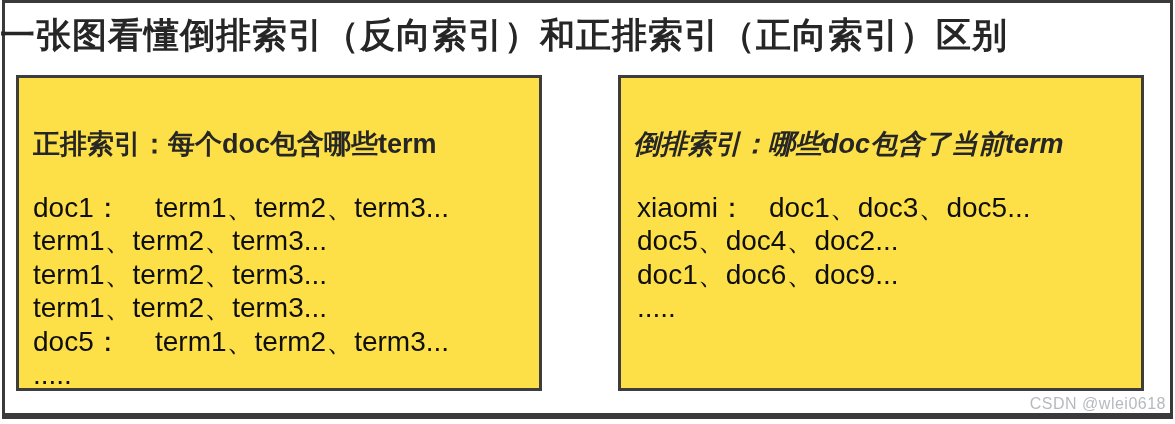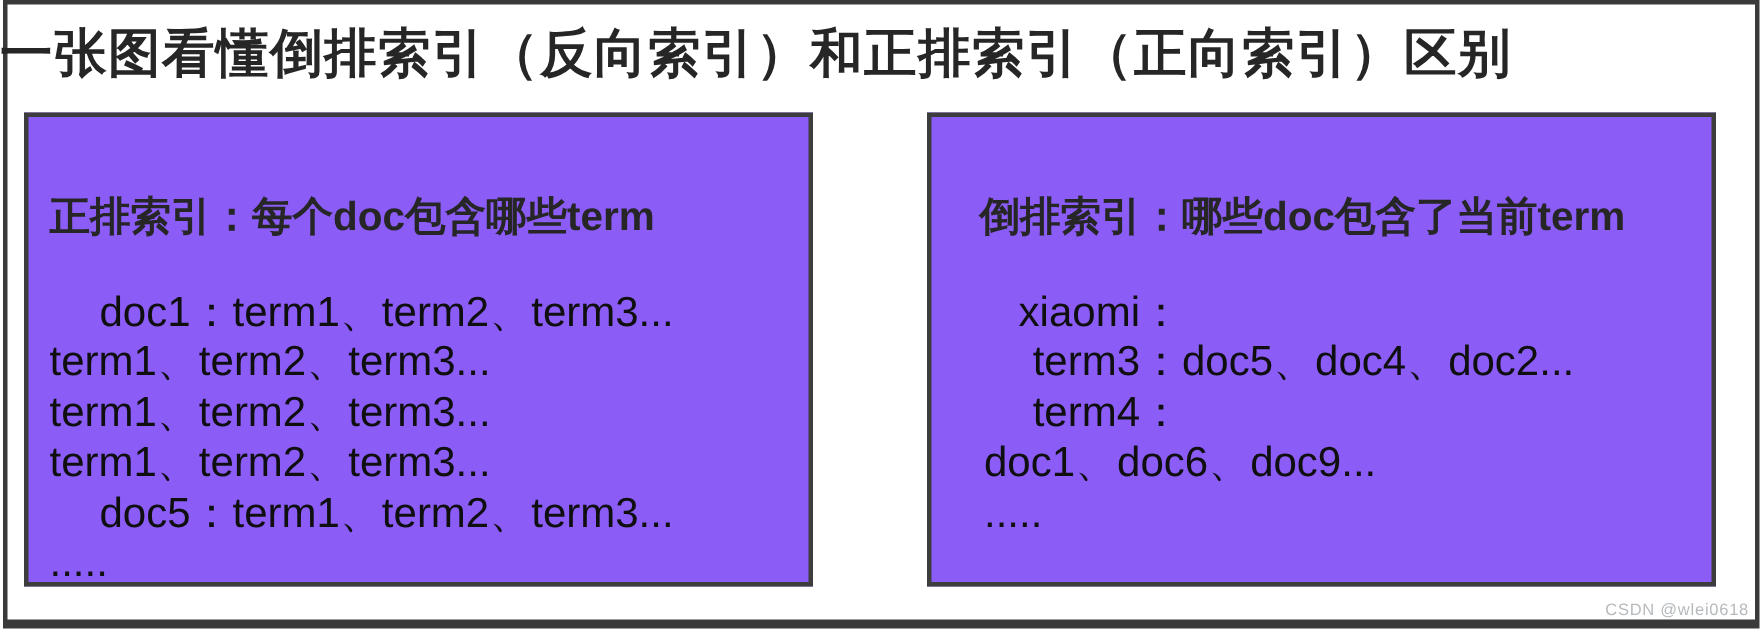--- a/index.html
+++ b/index.html
@@ -28,49 +28,49 @@
     color: #262626;
     letter-spacing: 1px;
     white-space: nowrap;
   }
   .panel {
     position: absolute;
     top: 75px;
     width: 526px;
     height: 316px;
     border: 3px solid #3d3d3d;
-    background: #8b5cf6;
+    background: #fde047;
     overflow: hidden;
   }
   .panel-left  { left: 16px;  }
   .panel-right { left: 618px; }
   .panel-header {
     margin: 50px 0 0 14px;
     font-size: 27px;
     line-height: 33px;
     font-weight: bold;
     color: #262626;
     white-space: nowrap;
   }
-  .panel-right .panel-header { margin-left: 32px; }
+  .panel-right .panel-header { margin-left: 12px; font-style: italic; }
   .rows {
     margin: 30px 0 0 14px;
     font-size: 28px;
     color: #0f0f0f;
   }
-  .panel-right .rows { margin-left: 35px; }
+  .panel-right .rows { margin-left: 16px; }
   .row { display: flex; line-height: 33.4px; white-space: nowrap; }
-  .row-label { flex: none; width: 122px; text-align: right; }
+  .row-label { flex: none; width: 122px; }
   .panel-right .row-label { width: 132px; }
   .row-values { flex: none; text-align: center; }
   .ellipsis { line-height: 33.4px; font-size: 28px; color: #0f0f0f; }
   .watermark {
     position: absolute;
     right: 9px; bottom: 11px;
-    font-size: 11px;
+    font-size: 16px;
     color: #b6babd;
     letter-spacing: 0.5px;
   }
 </style>
 </head>
 <body>
 
 <div class="outer-frame"></div>
 
 <div class="title">一张图看懂倒排索引（反向索引）和正排索引（正向索引）区别</div>
@@ -97,27 +97,26 @@
     </div>
     <div class="ellipsis">.....</div>
   </div>
 </div>
 
 <div class="panel panel-right">
   <div class="panel-header">倒排索引：哪些doc包含了当前term</div>
   <div class="rows">
     <div class="row">
       <span class="row-label">xiaomi：</span>
+      <span class="row-values">doc1、doc3、doc5...</span>
     </div>
     <div class="row">
-      <span class="row-label">term3：</span>
       <span class="row-values">doc5、doc4、doc2...</span>
     </div>
     <div class="row">
-      <span class="row-label">term4：</span>
     </div>
     <div class="row">
       <span class="row-values">doc1、doc6、doc9...</span>
     </div>
     <div class="ellipsis">.....</div>
   </div>
 </div>
 
 <div class="watermark">CSDN @wlei0618</div>
 

